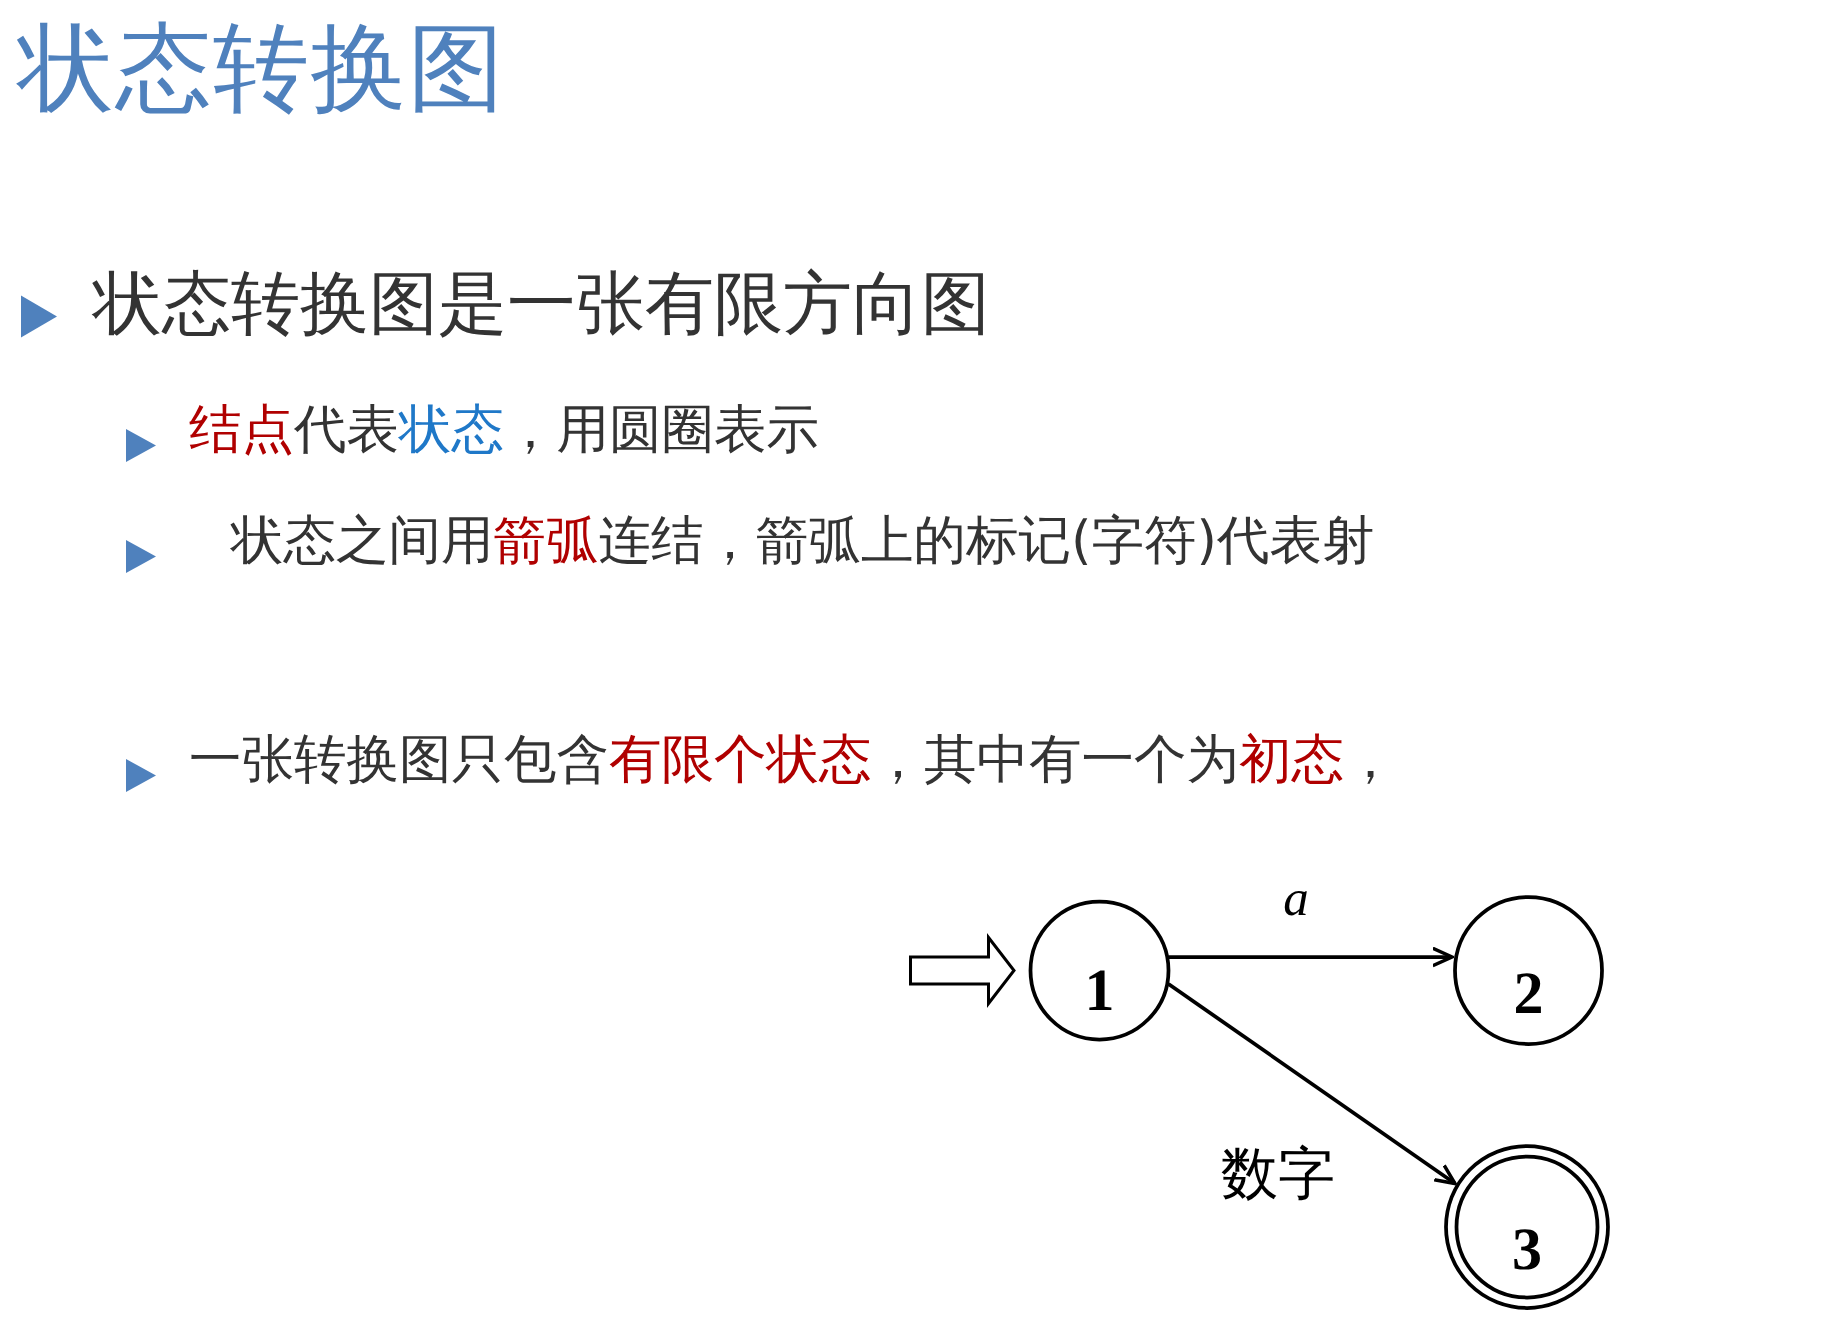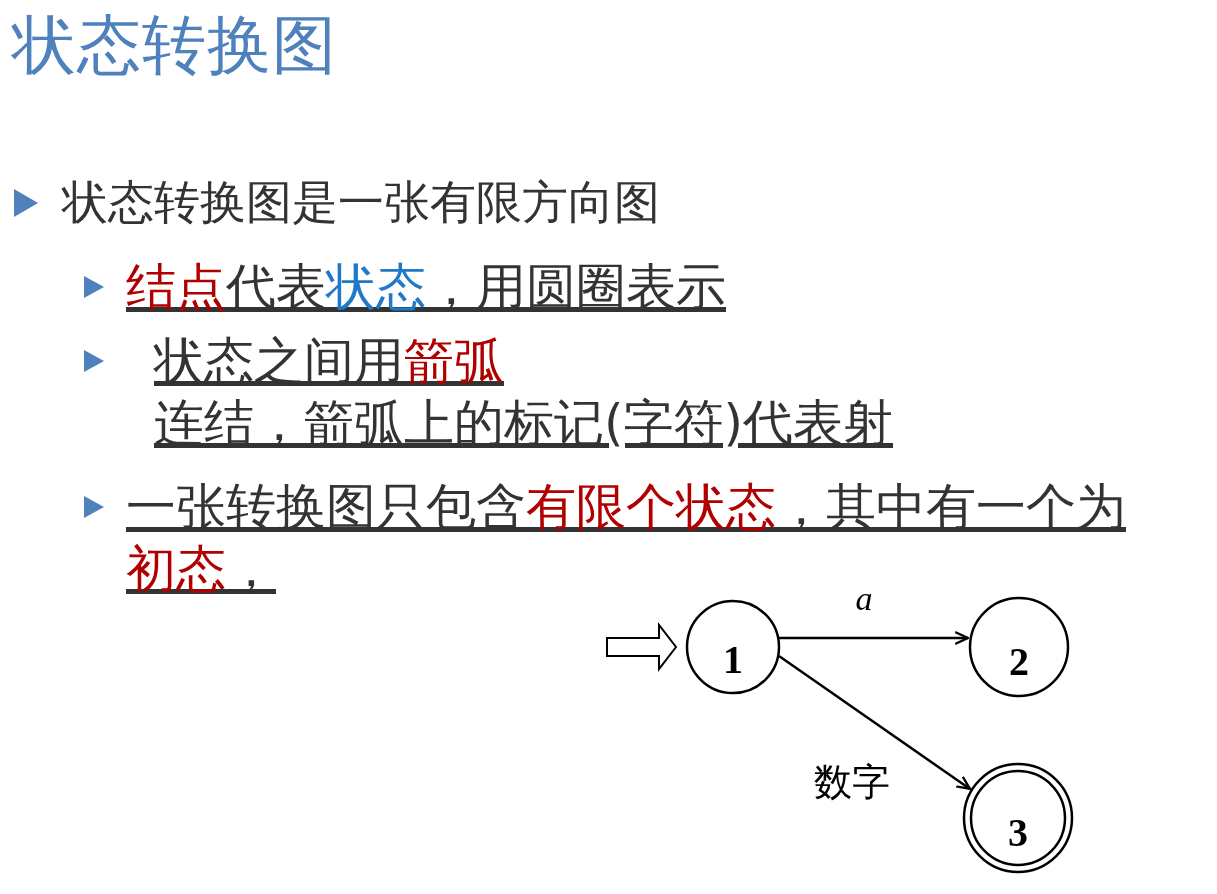--- a/index.html
+++ b/index.html
@@ -1,23 +1,23 @@
 <!DOCTYPE html>
 <html><head>
 <meta charset="utf-8">
 <style>
   html,body{margin:0;padding:0;background:#fff;}
   body{width:1217px;height:894px;position:relative;overflow:hidden;font-family:"DejaVu Sans","Liberation Sans",sans-serif;color:#333;}
-  .title{position:absolute;left:12px;top:6px;font-size:64px;color:#4f81bd;letter-spacing:1px;line-height:80px;font-family:Liberation Serif, serif;}
-  .bullet{position:absolute;display:flex;align-items:flex-start;}
+  .title{position:absolute;left:12px;top:6px;font-size:64px;color:#4f81bd;letter-spacing:1px;line-height:80px;}
+  .bullet{position:absolute;display:flex;align-items:center;}
   .tri{width:0;height:0;border-top:14px solid transparent;border-bottom:14px solid transparent;border-left:24px solid #4f81bd;}
   .tri.small{border-top:11px solid transparent;border-bottom:11px solid transparent;border-left:20px solid #4f81bd;}
   .l1{left:14px;top:172px;font-size:46px;line-height:60px;}
   .l1 .tri{margin-top:17px;margin-right:24px;}
-  .l2{font-size:50px;line-height:62px;left:84px;text-decoration:underline;}
+  .l2{font-size:35px;line-height:62px;left:84px;}
   .l2 .tri{margin-top:20px;margin-right:22px;}
   .red{color:#b00000;}
   .blue{color:#1f78c8;}
   .txt{white-space:pre;}
   svg text{font-family:"Liberation Serif",serif;}
 </style>
 </head>
 <body>
 
 <div class="title">状态转换图</div>

